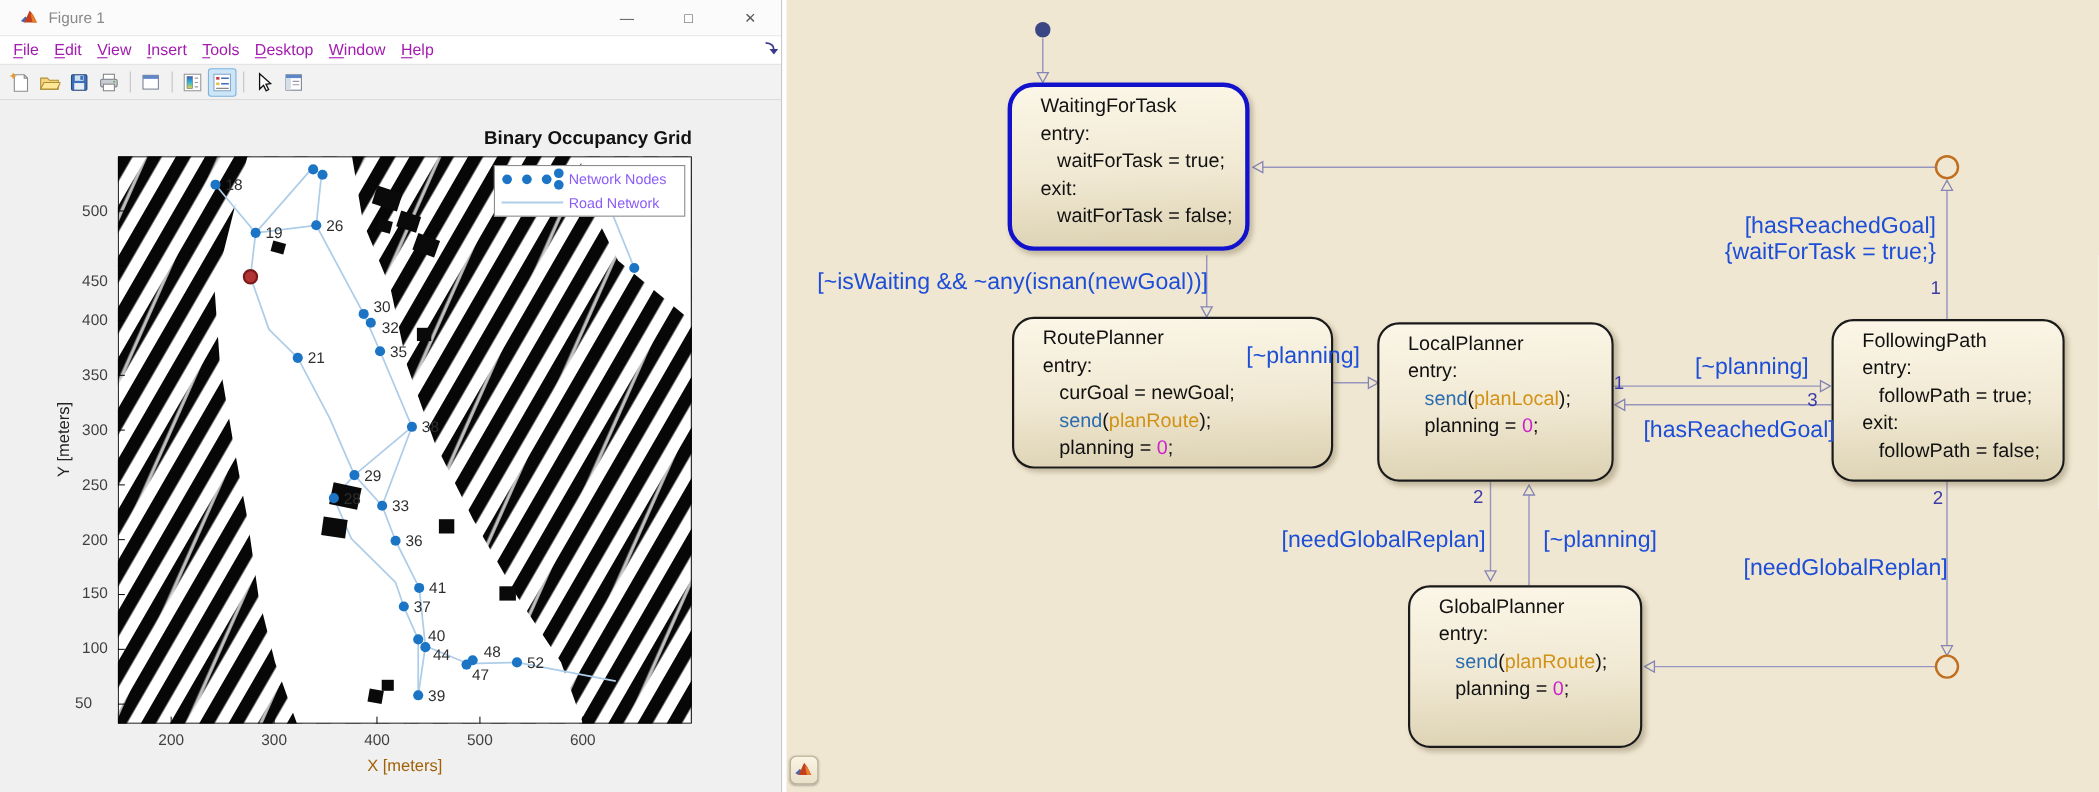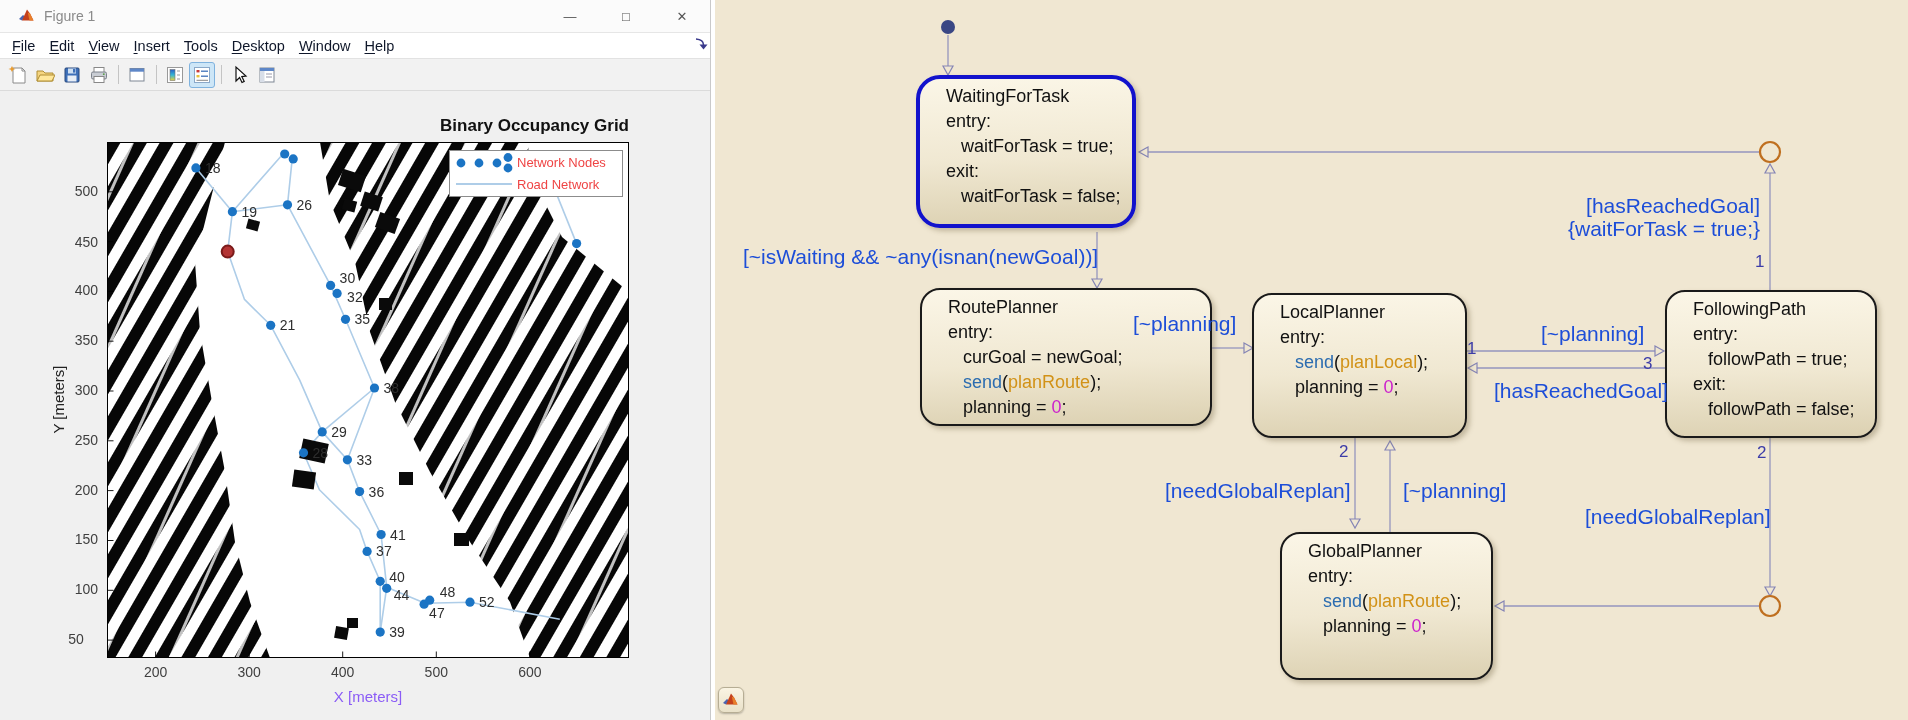--- a/index.html
+++ b/index.html
@@ -6,38 +6,38 @@
 html,body{width:1908px;height:720px;overflow:hidden;background:#fff;font-family:"Liberation Sans",sans-serif}
 body{position:relative}
 
 .matlab-window{position:absolute;left:0;top:0;width:711px;height:720px;background:#F0F0F0;border-right:1px solid #C9C9C9}
 .titlebar{position:absolute;left:0;top:0;width:100%;height:33px;background:#FBFBFB;border-bottom:1px solid #E6E6E6;display:flex;align-items:center}
 .wicon{width:18px;height:18px;margin:0 8px 0 18px;flex:0 0 auto}
 .wtitle{color:#8A8A8A;font-size:14px}
 .wbtns{margin-left:auto;display:flex;height:100%}
 .wbtn{width:56px;height:100%;display:flex;align-items:center;justify-content:center;color:#555;font-size:13px;cursor:default}
 .menubar{position:absolute;left:0;top:33px;width:100%;height:26px;background:#FFFFFF;border-bottom:1px solid #E2E2E2;display:flex;align-items:center;padding-left:5px}
-.menu-item{font-size:14.5px;color:#0f172a;padding:2px 7px;white-space:nowrap}
+.menu-item{font-size:14.5px;color:#a21caf;padding:2px 7px;white-space:nowrap}
 .menu-item u{text-decoration:underline;text-underline-offset:2px}
 .dock-arrow{position:absolute;top:36px;left:693px;width:16px;height:16px}
 .toolbar{position:absolute;left:0;top:59px;width:100%;height:32px;background:#F2F2F2;border-bottom:1px solid #DBDBDB;display:flex;align-items:center;padding-left:5px}
 .tbtn{width:26px;height:26px;display:flex;align-items:center;justify-content:center;border-radius:3px;margin-right:1px}
 .tbtn.active{background:#CDE6F7;border:1px solid #7FB2DE}
 .tsep{width:1px;height:19px;background:#C4C4C4;margin:0 5px}
 
 .plot-title{position:absolute;left:107px;top:116px;width:522px;text-align:right;font-weight:bold;font-size:17px;color:#111}
 .plot{position:absolute;left:107px;top:142px;width:522px;height:516px;background:#fff}
 .plot svg{display:block}
 .xtick{position:absolute;width:60px;text-align:center;font-size:14px;color:#3F3F3F;top:664px}
 .ytick{position:absolute;left:54px;width:44px;text-align:right;font-size:14px;color:#3F3F3F}
-.xlabel{position:absolute;left:107px;top:688px;width:522px;text-align:center;font-size:15px;color:#8b5cf6}
+.xlabel{position:absolute;left:107px;top:688px;width:522px;text-align:center;font-size:15px;color:#a16207}
 .ylabel{position:absolute;left:-12px;top:391px;width:140px;text-align:center;font-size:15px;color:#222;transform:rotate(-90deg)}
 .legend{position:absolute;left:449px;top:150px;width:174px;height:47px;background:#fff;border:1px solid #8C8C8C;padding:1px 3px;display:flex;flex-direction:column;justify-content:space-around}
 .leg-row{display:flex;align-items:center;height:20px}
-.leg-label{font-size:13px;color:#ef4444;margin-left:2px;white-space:nowrap}
+.leg-label{font-size:13px;color:#8b5cf6;margin-left:2px;white-space:nowrap}
 
 .stateflow{position:absolute;left:715px;top:0;width:1193px;height:720px;background:#F0E7D2}
 .sf-links{position:absolute;left:0;top:0}
 .state{position:absolute;border:2px solid #1A1A1A;border-radius:20px;background:linear-gradient(178deg,#FBF6E7 0%,#F0E8D2 55%,#DCD1B2 100%);box-shadow:3px 3px 5px rgba(110,95,60,.35);padding:5px 26px;font-size:18px;line-height:25px;color:#111}
 .state .code-line{white-space:pre}
 .state-selected{border:4px solid #1212CC;border-radius:24px}
 .sf-label{position:absolute;color:#1d4ed8;font-size:21px;white-space:nowrap}
 .sf-num{position:absolute;color:#3C3CA8;font-size:17px}
 .right{text-align:right}
 .ml-badge{position:absolute;left:3px;top:687px;width:26px;height:26px;border:1px solid #B6AD94;border-radius:6px;background:linear-gradient(#FAF4E3,#E9E1C9);display:flex;align-items:center;justify-content:center;box-shadow:0 1px 2px rgba(0,0,0,.25)}
@@ -341,21 +341,21 @@
     <div class="xtick" style="left: 406.29px;">500</div>
     <div class="xtick" style="left: 499.839px;">600</div>
     <div class="ytick" style="top: 631.069px; text-align: center;">50</div>
     <div class="ytick" style="top: 581.263px;">100</div>
     <div class="ytick" style="top: 531.456px;">150</div>
     <div class="ytick" style="top: 481.649px;">200</div>
     <div class="ytick" style="top: 431.842px;">250</div>
     <div class="ytick" style="top: 382.035px;">300</div>
     <div class="ytick" style="top: 332.228px;">350</div>
     <div class="ytick" style="top: 282.421px;">400</div>
-    <div class="ytick" style="top: 234px;">450</div>
+    <div class="ytick" style="top: 247px;">450</div>
     <div class="ytick" style="top: 182.807px;">500</div>
   </section>
 
 <section class="stateflow">
   <svg class="sf-links" width="1193" height="720" viewBox="0 0 1193 720">
     <g stroke="#9595BE" stroke-width="1.3" fill="none">
       <line x1="233" y1="35" x2="233" y2="67"></line>
       <line x1="1045" y1="152" x2="429" y2="152"></line>
       <line x1="382" y1="232" x2="382" y2="280"></line>
       <line x1="497" y1="348" x2="529" y2="348"></line>

